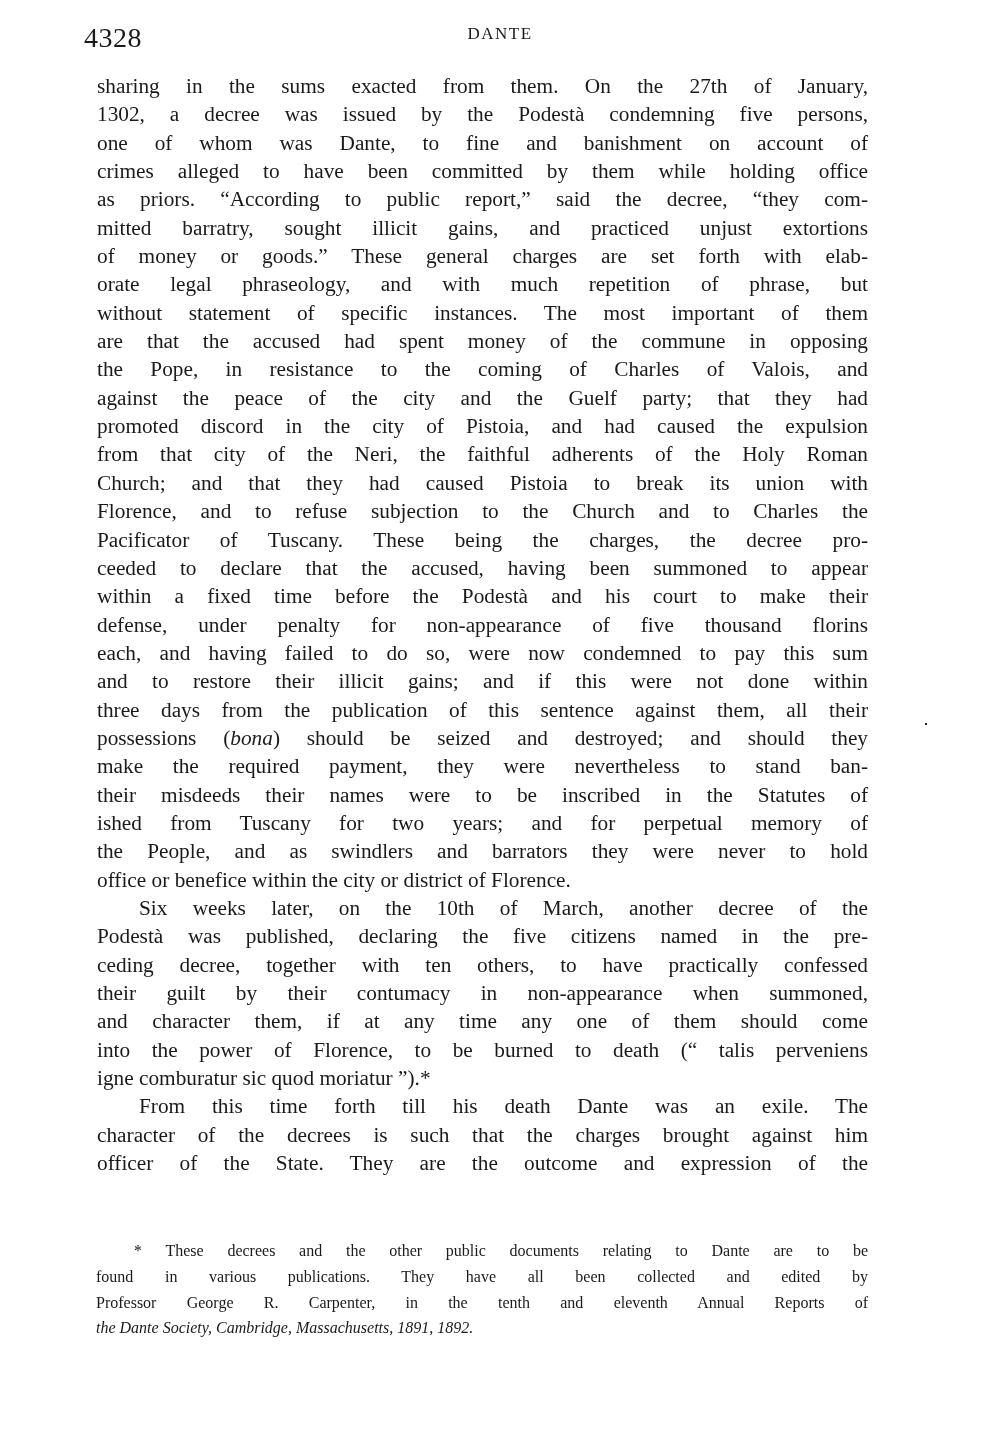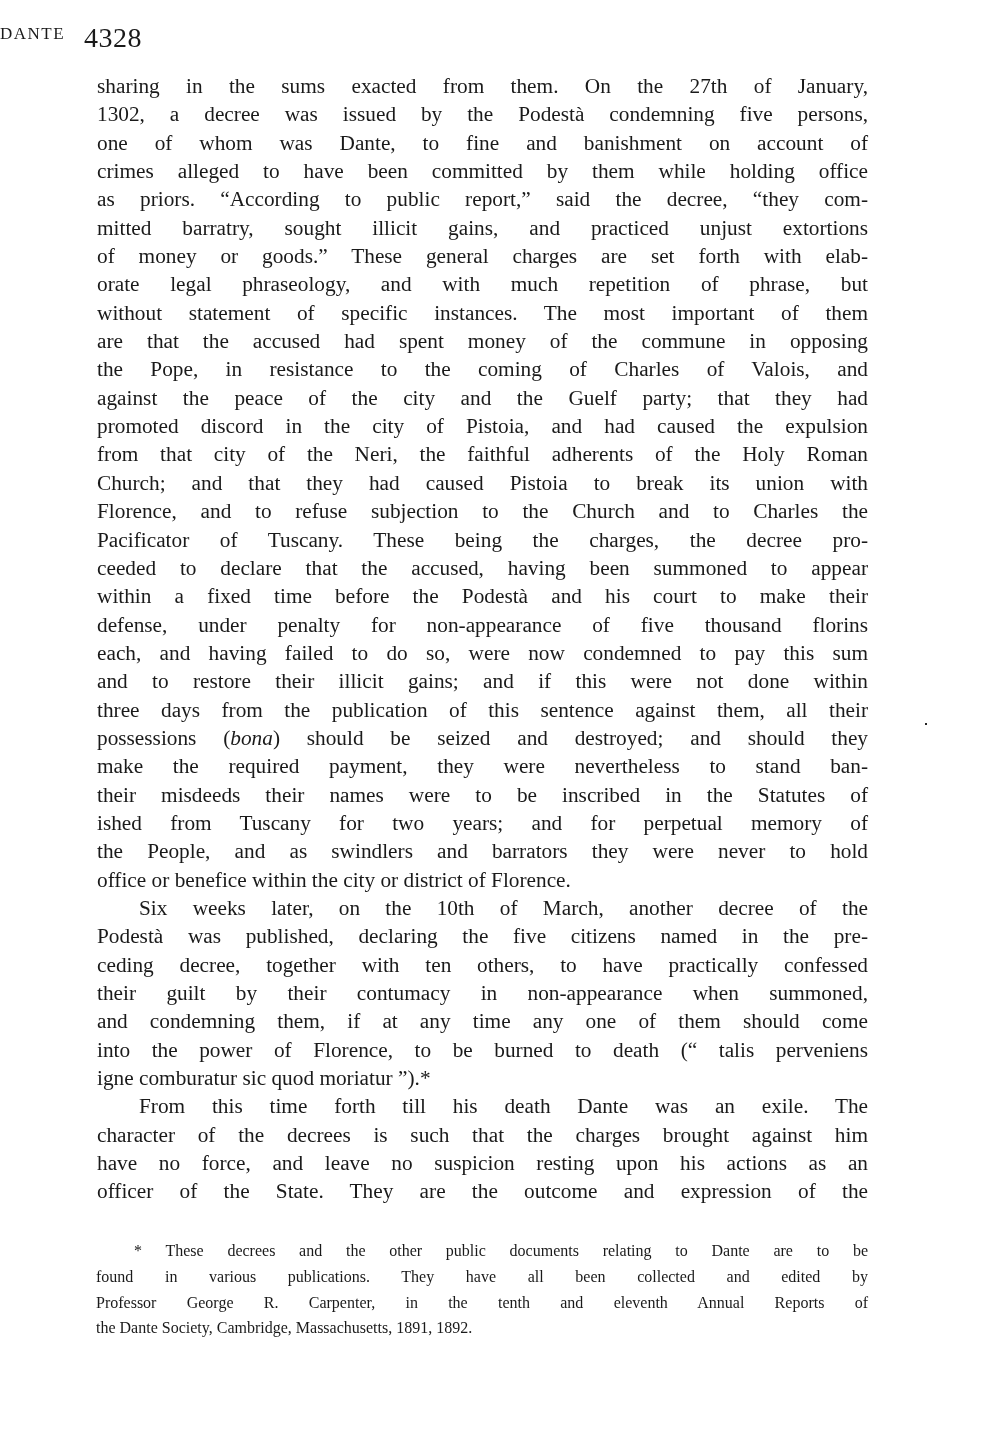--- a/index.html
+++ b/index.html
@@ -1,26 +1,26 @@
 <!DOCTYPE html>
 <html><head>
 <meta charset="utf-8">
 <style>
   html, body { margin: 0; padding: 0; background: #ffffff; }
   body { width: 1000px; height: 1447px; position: relative; overflow: hidden; color: #1a1a1a; font-family: "Liberation Serif", "DejaVu Serif", serif; }
   .page-number { position: absolute; left: 84px; top: 22px; font-size: 28px; letter-spacing: 0.5px; }
-  .running-head { position: absolute; left: 0; width: 1000px; top: 24px; font-size: 17px; letter-spacing: 1.5px; }
+  .running-head { position: absolute; left: 0; width: 1000px; top: 24px; text-align: center; font-size: 17px; letter-spacing: 1.5px; }
   .body-text { position: absolute; left: 88px; top: 72px; width: 780px; }
   .line { font-size: 21.3px; line-height: 28.35px; height: 28.35px; text-align: justify; text-align-last: justify; white-space: nowrap; overflow: visible; margin-left: 9px; }
   .line.last { text-align-last: left; }
   .line.indent { padding-left: 42px; }
   .footnotes { position: absolute; left: 96px; top: 1238px; width: 772px; }
   .fline { font-size: 16px; line-height: 25.8px; height: 25.8px; text-align: justify; text-align-last: justify; white-space: nowrap; }
   .fline.indent { padding-left: 38px; }
-  .fline.last { text-align-last: left; }
+  .fline.last { text-align-last: left; font-style: italic; }
   .speck { position: absolute; left: 925px; top: 723px; width: 2px; height: 2px; background: #222; }
 </style>
 </head>
 <body>
 
 <div class="page-number">4328</div>
 <div class="running-head">DANTE</div>
 
 <div class="body-text">
   <div class="line">sharing in the sums exacted from them. On the 27th of January,</div>
@@ -49,26 +49,25 @@
   <div class="line">possessions (<i>bona</i>) should be seized and destroyed; and should they</div>
   <div class="line">make the required payment, they were nevertheless to stand ban-</div>
   <div class="line">their misdeeds their names were to be inscribed in the Statutes of</div>
   <div class="line">ished from Tuscany for two years; and for perpetual memory of</div>
   <div class="line">the People, and as swindlers and barrators they were never to hold</div>
   <div class="line last">office or benefice within the city or district of Florence.</div>
   <div class="line indent">Six weeks later, on the 10th of March, another decree of the</div>
   <div class="line">Podestà was published, declaring the five citizens named in the pre-</div>
   <div class="line">ceding decree, together with ten others, to have practically confessed</div>
   <div class="line">their guilt by their contumacy in non-appearance when summoned,</div>
-  <div class="line">and condemning them, if at any time any one of them should come</div>
+  <div class="line">and character them, if at any time any one of them should come</div>
   <div class="line">into the power of Florence, to be burned to death (“ talis perveniens</div>
   <div class="line last">igne comburatur sic quod moriatur ”).*</div>
   <div class="line indent">From this time forth till his death Dante was an exile. The</div>
   <div class="line">character of the decrees is such that the charges brought against him</div>
-  <div class="line">have no force, and leave no suspicion resting upon his actions as an</div>
   <div class="line">officer of the State. They are the outcome and expression of the</div>
 </div>
 
 <div class="footnotes">
   <div class="fline indent">* These decrees and the other public documents relating to Dante are to be</div>
   <div class="fline">found in various publications. They have all been collected and edited by</div>
   <div class="fline">Professor George R. Carpenter, in the tenth and eleventh Annual Reports of</div>
   <div class="fline last">the Dante Society, Cambridge, Massachusetts, 1891, 1892.</div>
 </div>
 

